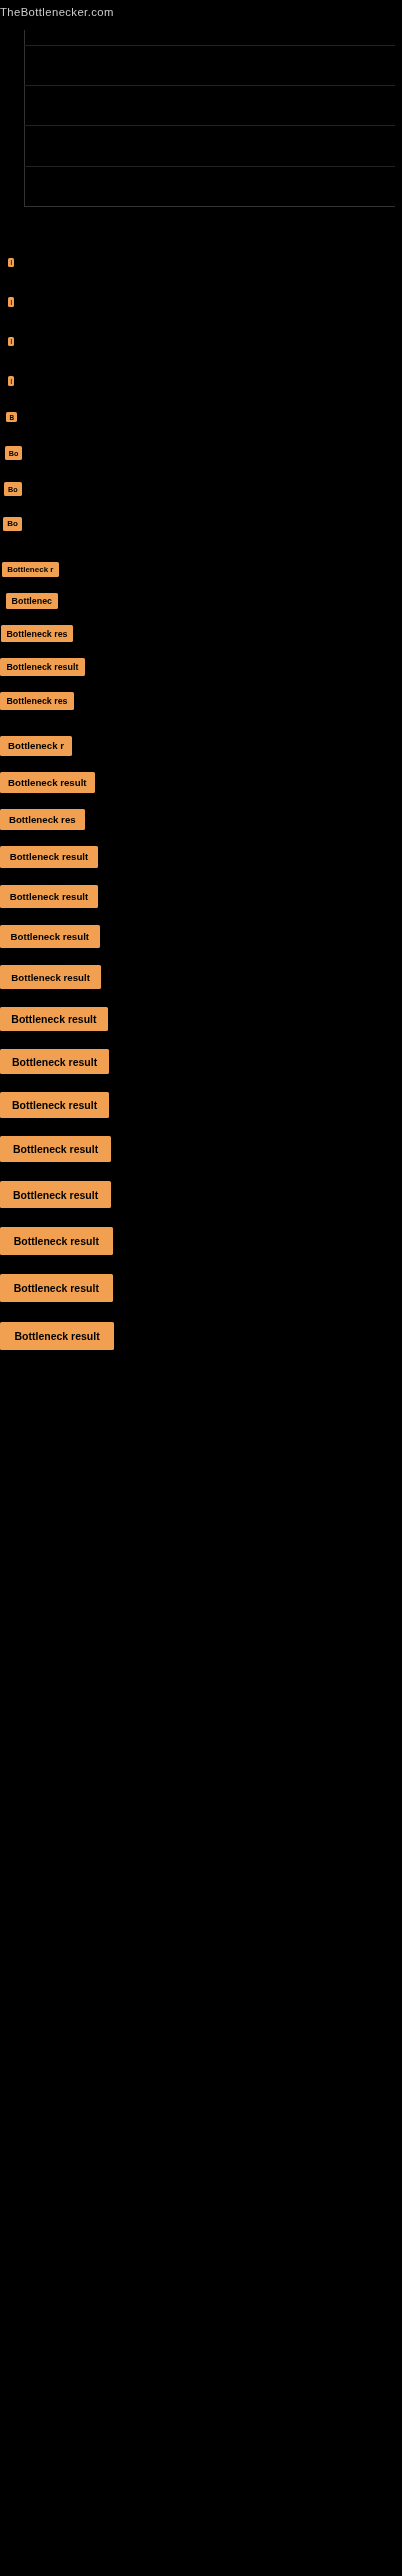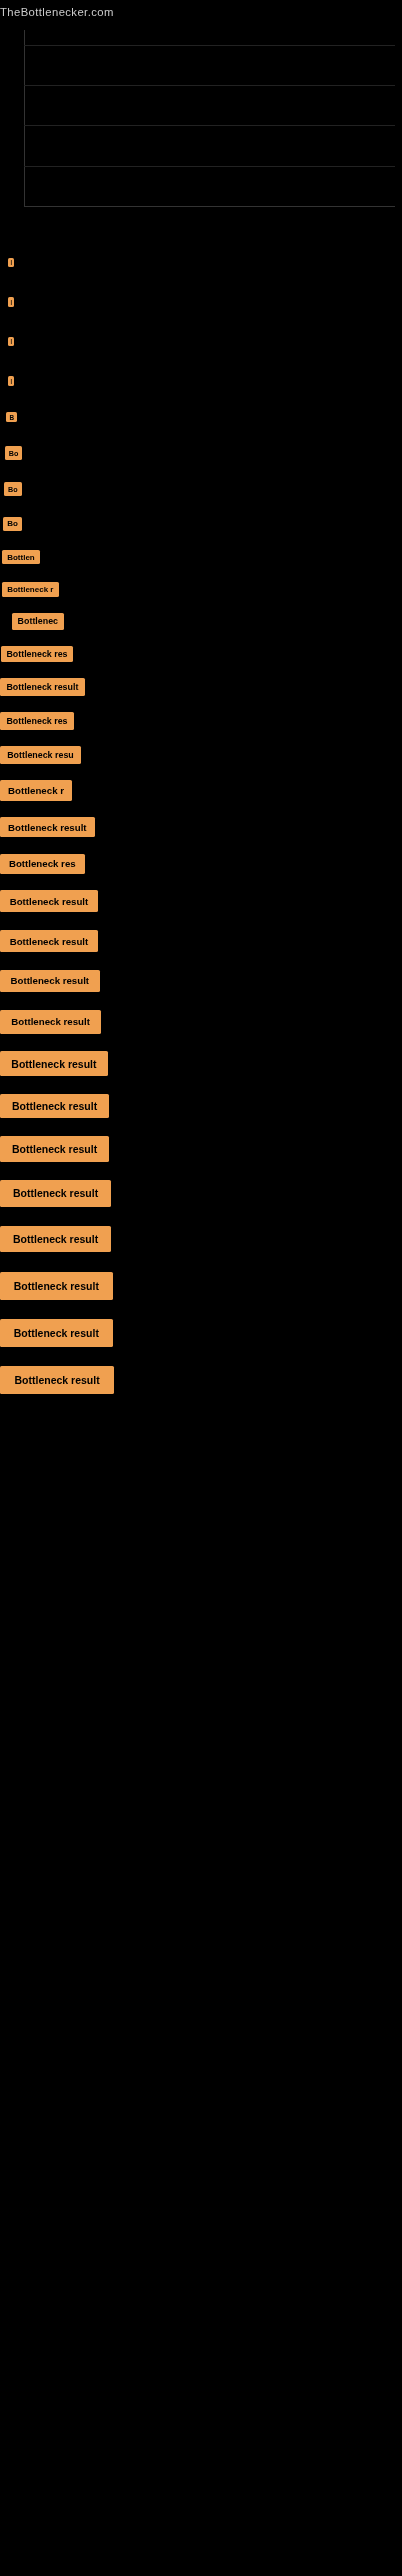--- a/index.html
+++ b/index.html
@@ -47,21 +47,21 @@
     .item-1 .bottleneck-badge { font-size: 5.6px; padding: 1.6px 2.4px; margin-left: 8px; }
     .item-2 .bottleneck-badge { font-size: 5.6px; padding: 1.6px 2.4px; margin-left: 8px; }
     .item-3 .bottleneck-badge { font-size: 5.6px; padding: 1.6px 2.4px; margin-left: 8px; }
     .item-4 .bottleneck-badge { font-size: 5.6px; padding: 1.6px 2.4px; margin-left: 8px; }
     .item-5 .bottleneck-badge { font-size: 6.4px; padding: 1.6px 3.2px; margin-left: 6.4px; }
     .item-6 .bottleneck-badge { font-size: 7.2px; padding: 2.4px 4px; margin-left: 4.8px; }
     .item-7 .bottleneck-badge { font-size: 7.2px; padding: 2.4px 4px; margin-left: 4px; }
     .item-8 .bottleneck-badge { font-size: 8px; padding: 2.4px 4px; margin-left: 3.2px; }
     .item-9 .bottleneck-badge { font-size: 8px; padding: 2.4px 4.8px; margin-left: 2.4px; }
     .item-10 .bottleneck-badge { font-size: 8px; padding: 3.2px 5.6px; margin-left: 1.6px; }
-    .item-11 .bottleneck-badge { font-size: 8.9px; padding: 3.2px 5.6px; margin-left: 12px; }
+    .item-11 .bottleneck-badge { font-size: 8.9px; padding: 3.2px 5.6px; margin-left: 6px; }
     .item-12 .bottleneck-badge { font-size: 8.9px; padding: 3.2px 5.6px; margin-left: 0.8px; }
     .item-13 .bottleneck-badge { font-size: 8.9px; padding: 4px 6.4px; margin-left: 0px; }
     .item-14 .bottleneck-badge { font-size: 8.9px; padding: 4px 6.4px; margin-left: 0px; }
     .item-15 .bottleneck-badge { font-size: 8.9px; padding: 4px 7.2px; margin-left: 0px; }
     .item-16 .bottleneck-badge { font-size: 9.7px; padding: 4.8px 8px; margin-left: 0px; }
     .item-17 .bottleneck-badge { font-size: 9.7px; padding: 4.8px 8px; margin-left: 0px; }
     .item-18 .bottleneck-badge { font-size: 9.7px; padding: 4.8px 8.9px; margin-left: 0px; }
     .item-19 .bottleneck-badge { font-size: 9.7px; padding: 5.6px 9.7px; margin-left: 0px; }
     .item-20 .bottleneck-badge { font-size: 9.7px; padding: 5.6px 9.7px; margin-left: 0px; }
     .item-21 .bottleneck-badge { font-size: 9.7px; padding: 5.6px 10.5px; margin-left: 0px; }
@@ -173,23 +173,20 @@
   </div>
 
   <div class="spacer" style="height:14.5px;"></div>
 
   <div class="bottleneck-item item-8">
     <span class="bottleneck-badge">Bo</span>
   </div>
 
   <div class="spacer" style="height:13px;"></div>
 
-  <div class="bottleneck-item item-9">
-    <span class="bottleneck-badge">Bottlen</span>
-  </div>
 
   <div class="spacer" style="height:11.3px;"></div>
 
   <div class="bottleneck-item item-10">
     <span class="bottleneck-badge">Bottleneck r</span>
   </div>
 
   <div class="spacer" style="height:9.7px;"></div>
 
   <div class="bottleneck-item item-11">
@@ -209,23 +206,20 @@
   </div>
 
   <div class="spacer" style="height:9.7px;"></div>
 
   <div class="bottleneck-item item-14">
     <span class="bottleneck-badge">Bottleneck res</span>
   </div>
 
   <div class="spacer" style="height:9.7px;"></div>
 
-  <div class="bottleneck-item item-15">
-    <span class="bottleneck-badge">Bottleneck resu</span>
-  </div>
 
   <div class="spacer" style="height:9.7px;"></div>
 
   <div class="bottleneck-item item-16">
     <span class="bottleneck-badge">Bottleneck r</span>
   </div>
 
   <div class="spacer" style="height:9.7px;"></div>
 
   <div class="bottleneck-item item-17">

